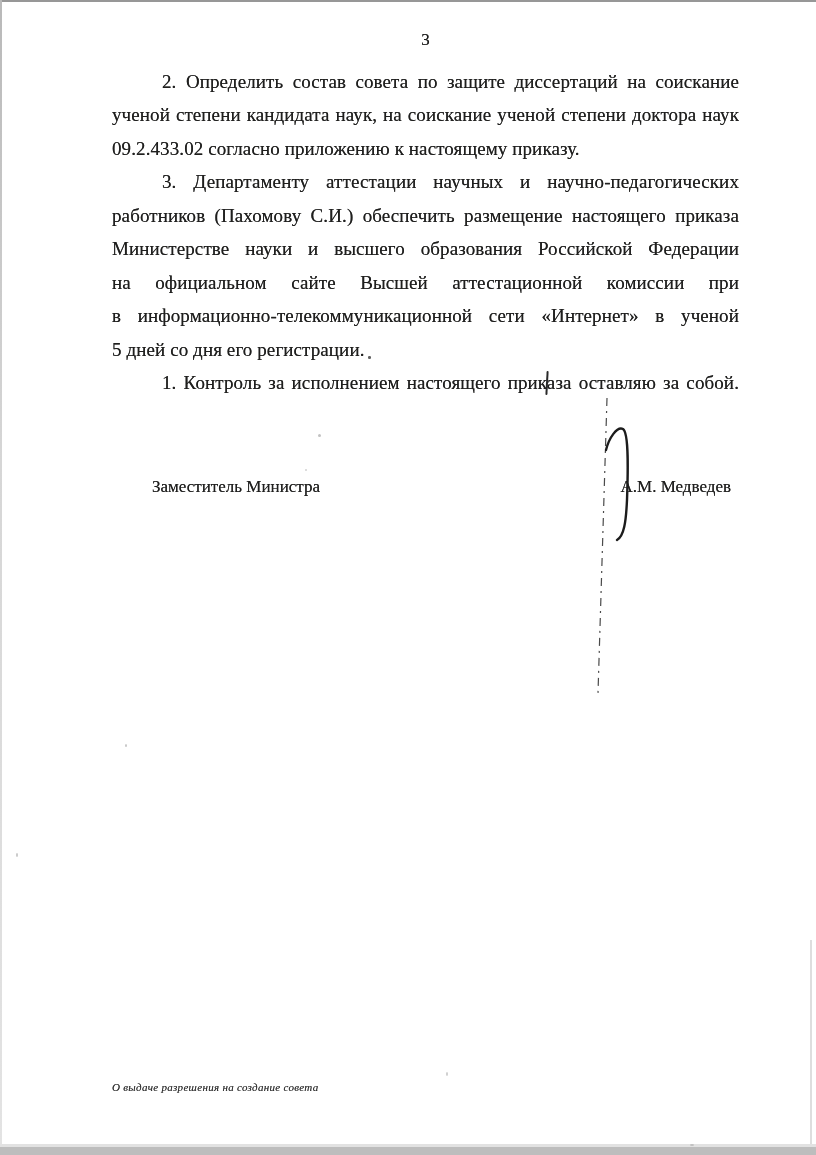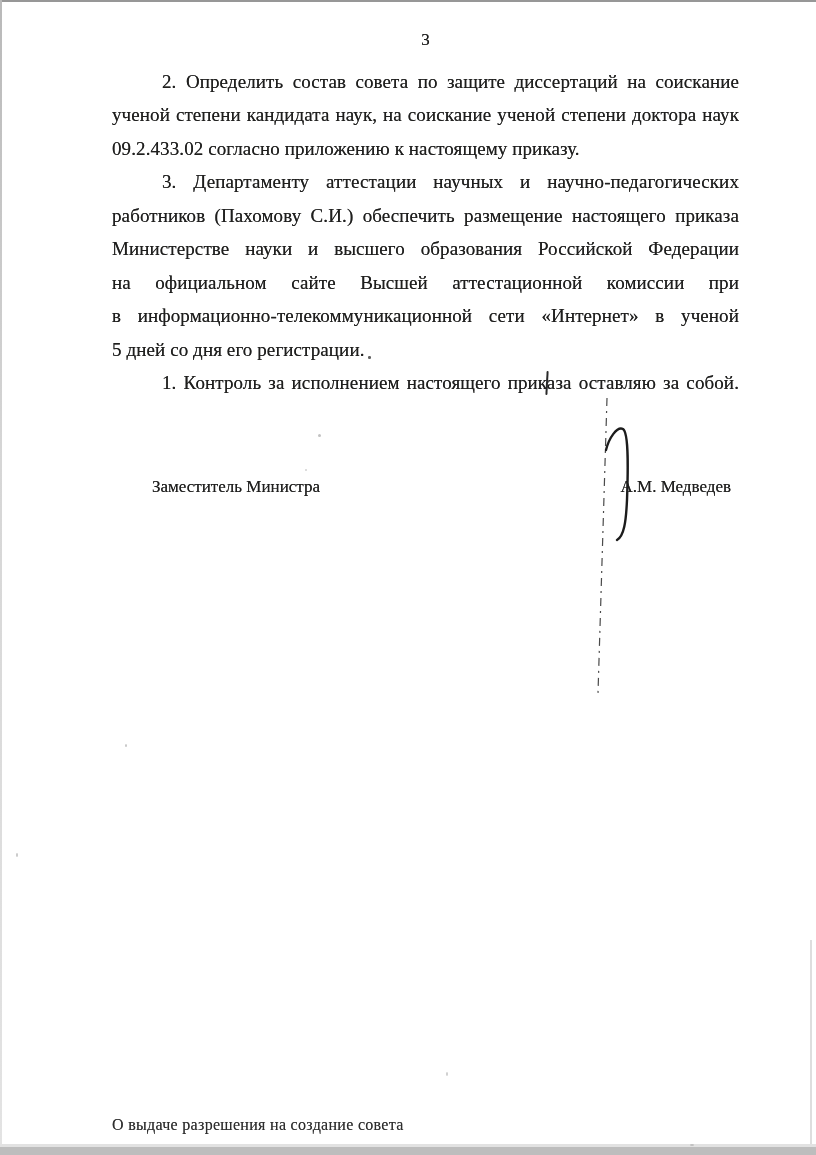--- a/index.html
+++ b/index.html
@@ -88,25 +88,26 @@
   }
   .speck.s1 { top: 434px; left: 318px; width: 3px; height: 3px; opacity: .55; }
   .speck.s2 { top: 744px; left: 125px; width: 2px; height: 3px; opacity: .5; }
   .speck.s3 { top: 853px; left: 16px;  width: 2px; height: 4px; opacity: .5; }
   .speck.s4 { top: 1072px; left: 446px; width: 2px; height: 4px; opacity: .45; }
   .speck.s5 { top: 1144px; left: 690px; width: 4px; height: 2px; opacity: .4; }
   .speck.s6 { top: 469px; left: 305px; width: 2px; height: 2px; opacity: .4; }
   .speck.s7 { top: 356px; left: 368px; width: 2.5px; height: 2.5px; opacity: .8; background:#3a3a3a; }
   
   .footer-note {
-    position: absolute; top: 1116px; left: 112px;
-    font-size: 16px;
+    position: absolute; top: 1081px; left: 112px;
+    font-size: 11px;
     letter-spacing: 0.3px;
     color: #2e2e2e;
     text-shadow: 0 0 0.5px rgba(40,40,40,0.6);
+    font-style: italic;
   }
 </style>
 </head>
 <body>
 
 <div class="page">
 
   <div class="edge-top"></div>
   <div class="edge-left"></div>
   <div class="edge-right"></div>

